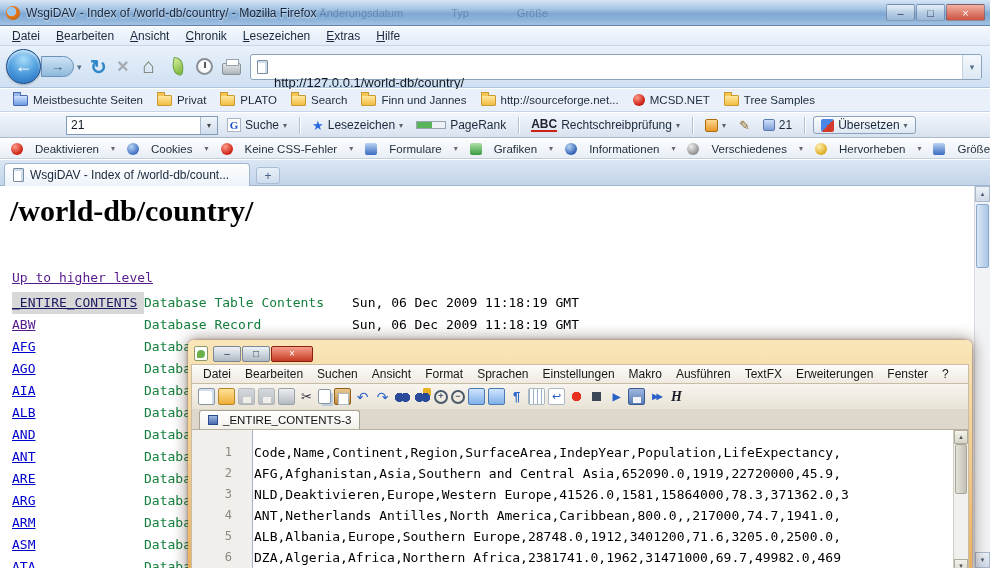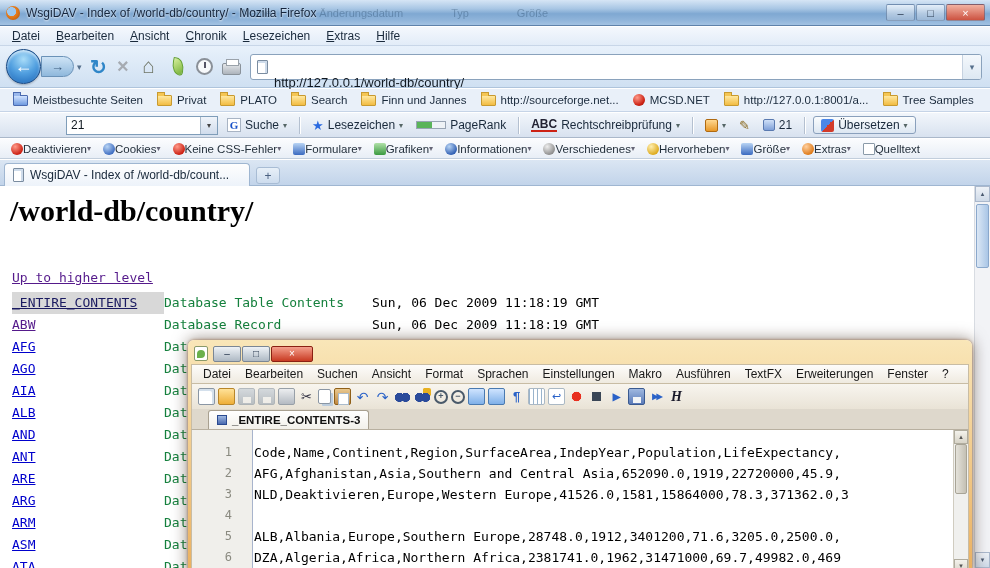--- a/index.html
+++ b/index.html
@@ -70,21 +70,21 @@
 .abc{font-weight:bold;font-size:12px;color:#223;border-bottom:2px solid #cc2214;line-height:1;}
 .gext{width:13px;height:13px;background:linear-gradient(#ffd890,#e89828);border:1px solid #b06a10;border-radius:2px;}
 .gpencil{color:#8a6a20;font-size:13px;}
 .gcount-ico{width:12px;height:12px;background:linear-gradient(#cfe0f8,#7fa0d8);border:1px solid #5a7ab0;border-radius:2px;}
 .gtrans-ico{width:13px;height:13px;border-radius:2px;background:linear-gradient(135deg,#4a86e8 50%,#d23b2a 50%);}
 .gbtn-frame{border:1px solid #8aa0bc;border-radius:3px;background:linear-gradient(#fbfdfe,#dde7f2);padding:1px 7px;}
 .gsep{width:1px;height:17px;background:#b4c0d0;box-shadow:1px 0 0 #fff;margin:0 3px;flex:none;}
 
 
 .wdbar{position:absolute;left:0;top:139px;width:990px;height:20px;background:linear-gradient(#fbfcfe,#e8eef6);border-bottom:1px solid #c2cedc;display:flex;align-items:center;padding-left:5px;white-space:nowrap;overflow:hidden;}
-.wditem{display:inline-flex;align-items:center;gap:0;font-size:11.5px;color:#24303c;padding:1px 6px;flex:none;justify-content:flex-end;}
+.wditem{display:inline-flex;align-items:center;gap:12px;font-size:11.5px;color:#24303c;padding:1px 6px;flex:none;justify-content:flex-end;}
 .wd-ico{width:12px;height:12px;border-radius:50%;flex:none;}
 .wd-caret{font-size:8px;color:#667;}
 .disable-icon{background:radial-gradient(circle at 35% 30%,#ff9a8a,#cc2214 70%);}
 .cookies-icon{background:radial-gradient(circle at 35% 30%,#b8d4f4,#3a6ac0 75%);}
 .css-icon{background:radial-gradient(circle at 35% 30%,#ff9a8a,#cc2214 70%);}
 .forms-icon{border-radius:2px;background:linear-gradient(#b8d4f4,#3a6ac0);}
 .images-icon{border-radius:2px;background:linear-gradient(#b0e0a8,#3a9a40);}
 .info-icon{background:radial-gradient(circle at 35% 30%,#b8d4f4,#2a5ab0 75%);}
 .misc-icon{background:radial-gradient(circle at 35% 30%,#eee,#8a8a8a 75%);}
 .highlight-icon{background:radial-gradient(circle at 35% 30%,#ffeeb0,#dca818 75%);}
@@ -96,21 +96,21 @@
 .tabbar{position:absolute;left:0;top:160px;width:990px;height:26px;background:linear-gradient(#dbe6f3,#c2d4ea);border-bottom:1px solid #9fb6d1;}
 .tab{position:absolute;left:4px;top:3px;width:246px;height:23px;background:linear-gradient(#fefefe,#edf3fa);border:1px solid #9fb6d1;border-bottom:none;border-radius:4px 4px 0 0;display:flex;align-items:center;gap:6px;padding:0 8px;font-size:12px;color:#18283a;}
 .newtab{position:absolute;left:256px;top:7px;width:24px;height:17px;background:linear-gradient(#e8f0f8,#cddcee);border:1px solid #a8bcd4;border-radius:3px;display:flex;align-items:center;justify-content:center;font-size:12px;color:#4a6080;}
 
 
 .content{position:absolute;left:0;top:186px;width:990px;height:382px;background:#fff;overflow:hidden;}
 .h1{position:absolute;left:10px;top:8px;font-family:"Liberation Serif",serif;font-size:30px;font-weight:bold;color:#000;}
 .uplink{position:absolute;left:12px;top:84px;font-family:"DejaVu Sans Mono",monospace;font-size:13px;color:#551a8b;text-decoration:underline;}
 .listing{position:absolute;left:12px;top:106px;font-family:"DejaVu Sans Mono",monospace;font-size:13px;}
 .dir-row{height:22px;line-height:22px;white-space:pre;}
-.dir-name{display:inline-block;width:152px;text-decoration:underline;color:#0000cc;}
+.dir-name{display:inline-block;width:132px;text-decoration:underline;color:#0000cc;}
 .dir-name.selected{background:#d8d8d8;color:#1a1a60;}
 .dir-name.visited{color:#551a8b;}
 .dir-type{display:inline-block;width:208px;color:#15803d;}
 .dir-date{color:#000;}
 .fx-scroll{position:absolute;right:0;top:0;width:16px;height:100%;background:#f2f3f6;border-left:1px solid #d8dce2;}
 .fx-scroll .sbtn{position:absolute;left:0;width:15px;height:16px;background:linear-gradient(#eef2f7,#cfdae8);border:1px solid #aab8cc;font-size:7px;color:#4a5a70;display:flex;align-items:center;justify-content:center;}
 .fx-scroll .up{top:0;}
 .fx-scroll .down{bottom:0;}
 .fx-scroll .thumb{position:absolute;left:1px;top:18px;width:13px;height:64px;background:linear-gradient(90deg,#dbe7f5,#aac6e6);border:1px solid #8aa8cc;border-radius:2px;}
 
@@ -144,21 +144,21 @@
 .show-all-chars-icon{color:#2a62c8;font-size:13px;}
 .indent-guide-icon{background:#fff repeating-linear-gradient(90deg,#9ab4cc 0 1px,transparent 1px 4px);border:1px solid #aab8c4;}
 .word-wrap-icon{background:#fff;border:1px solid #aab8c4;color:#2a62c8;font-size:11px;font-weight:normal;}
 .record-macro-icon{background:radial-gradient(circle,#e83020 0 38%,transparent 42%);}
 .stop-macro-icon{position:relative;}
 .stop-macro-icon::after{content:"";width:9px;height:9px;background:#3a4656;}
 .play-macro-icon{color:#2a62c8;font-size:10px;}
 .save-macro-icon{background:linear-gradient(#9fb8e0,#5a7ab8);border:1px solid #3a5a90;position:relative;}
 .run-macro-multi-icon{color:#2a62c8;font-size:8px;letter-spacing:-2px;}
 .html-preview-icon{font-family:"Liberation Serif",serif;font-style:italic;font-size:14px;color:#1a1a2a;}
-.np-tabbar{height:21px;background:#ded8cc;border-left:1px solid #c8bca4;border-right:1px solid #c8bca4;border-bottom:1px solid #b8b0a0;display:flex;align-items:flex-end;padding-left:16px;font-weight:bold;}
+.np-tabbar{height:21px;background:#ded8cc;border-left:1px solid #c8bca4;border-right:1px solid #c8bca4;border-bottom:1px solid #b8b0a0;display:flex;align-items:flex-end;padding-left:7px;}
 .np-tab{height:19px;background:linear-gradient(#ffffff,#f2f0ea);border:1px solid #a8a090;border-bottom:none;border-radius:3px 3px 0 0;display:flex;align-items:center;gap:5px;padding:0 8px;font-size:11.5px;color:#101010;}
 .np-tab-ico{width:10px;height:10px;background:linear-gradient(#9fb8e0,#4a6ab0);border:1px solid #2a4a90;flex:none;}
 .np-editor{position:relative;height:143px;background:linear-gradient(90deg,#f0efeb 0 60px,#fff 60px);border-left:1px solid #c8bca4;border-right:1px solid #c8bca4;overflow:hidden;padding-top:12px;}
 .np-editor::before{content:"";position:absolute;left:60px;top:0;bottom:0;width:1px;background:#a8b4cc;}
 .ed-row{display:flex;height:21px;line-height:21px;}
 .ln{width:50px;padding-right:10px;text-align:right;color:#8a8a80;font-family:"DejaVu Sans Mono",monospace;font-size:12px;flex:none;}
 .lt{padding-left:12px;font-family:"DejaVu Sans Mono",monospace;font-size:13px;color:#000;white-space:pre;}
 .np-scroll{position:absolute;right:0;top:0;width:15px;height:100%;background:#f0f0ee;border-left:1px solid #d0ccc0;}
 .np-scroll .thumb{position:absolute;left:1px;top:14px;width:12px;height:50px;background:linear-gradient(90deg,#e4e2da,#c4c0b4);border:1px solid #a8a496;border-radius:2px;}
 .np-scroll .sbtn{position:absolute;left:0;width:14px;height:14px;background:linear-gradient(#f4f2ec,#d8d4c8);border:1px solid #b0ac9e;font-size:7px;color:#565;display:flex;align-items:center;justify-content:center;color:#555;}
@@ -244,24 +244,20 @@
       <span class="bmitem">
         <span class="bm-ico folder-icon"></span>
         <span>http://sourceforge.net...</span>
       </span>
 
       <span class="bmitem">
         <span class="bm-ico globe-icon"></span>
         <span>MCSD.NET</span>
       </span>
 
-      <span class="bmitem">
-        <span class="bm-ico folder-icon"></span>
-        <span>http://127.0.0.1:8001/a...</span>
-      </span>
 
       <span class="bmitem">
         <span class="bm-ico folder-icon"></span>
         <span>Tree Samples</span>
       </span>
     </div>
 
   <div class="gbar">
     <span class="glogo"><span>G</span><span>o</span><span>o</span><span>g</span><span>l</span><span>e</span></span>
     <span class="gsearch">
@@ -496,20 +492,21 @@
             <span class="lt">AFG,Afghanistan,Asia,Southern and Central Asia,652090.0,1919,22720000,45.9,</span>
           </div>
 
           <div class="ed-row">
             <span class="ln">3</span>
             <span class="lt">NLD,Deaktivieren,Europe,Western Europe,41526.0,1581,15864000,78.3,371362.0,3</span>
           </div>
 
           <div class="ed-row">
             <span class="ln">4</span>
+            <span class="lt">ANT,Netherlands Antilles,North America,Caribbean,800.0,,217000,74.7,1941.0,</span>
           </div>
 
           <div class="ed-row">
             <span class="ln">5</span>
             <span class="lt">ALB,Albania,Europe,Southern Europe,28748.0,1912,3401200,71.6,3205.0,2500.0,</span>
           </div>
 
           <div class="ed-row">
             <span class="ln">6</span>
             <span class="lt">DZA,Algeria,Africa,Northern Africa,2381741.0,1962,31471000,69.7,49982.0,469</span>

